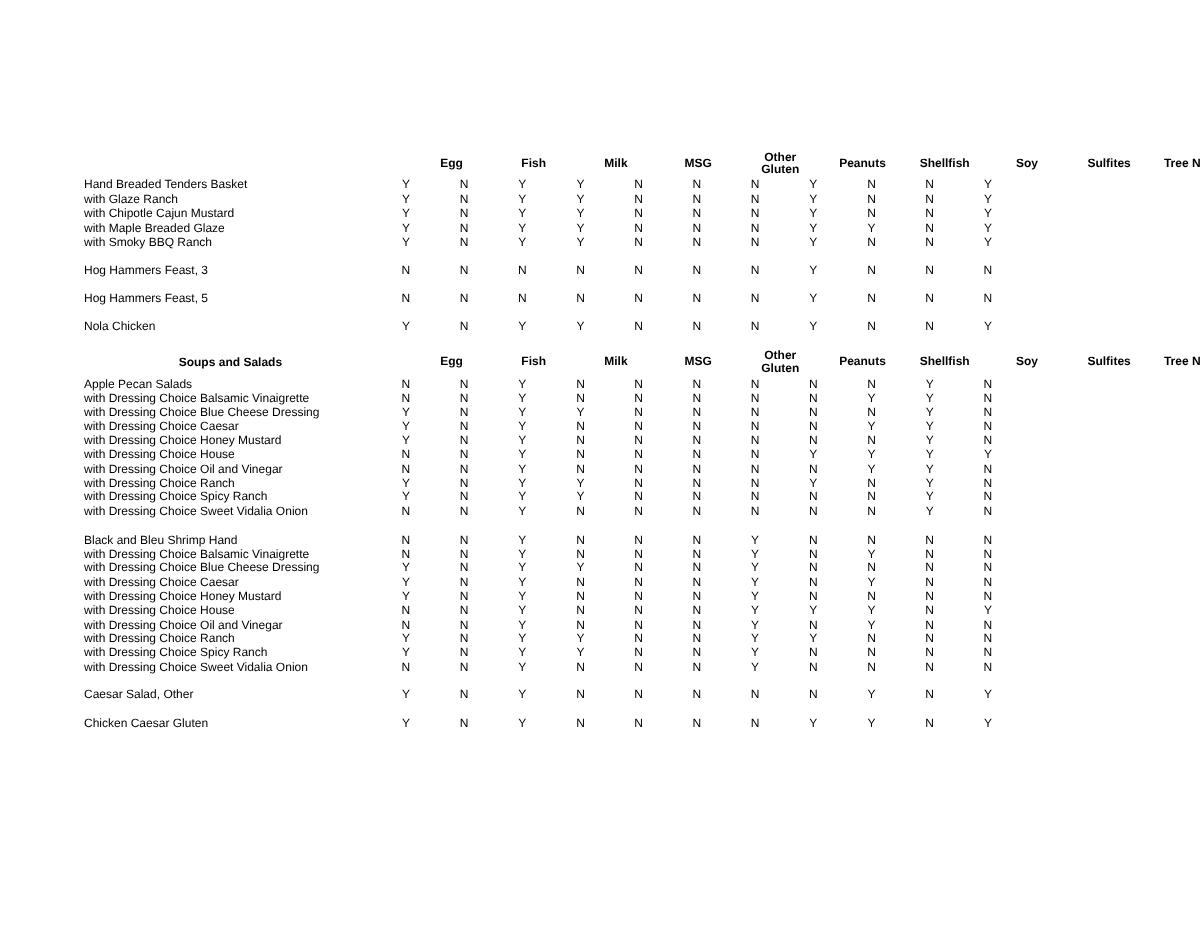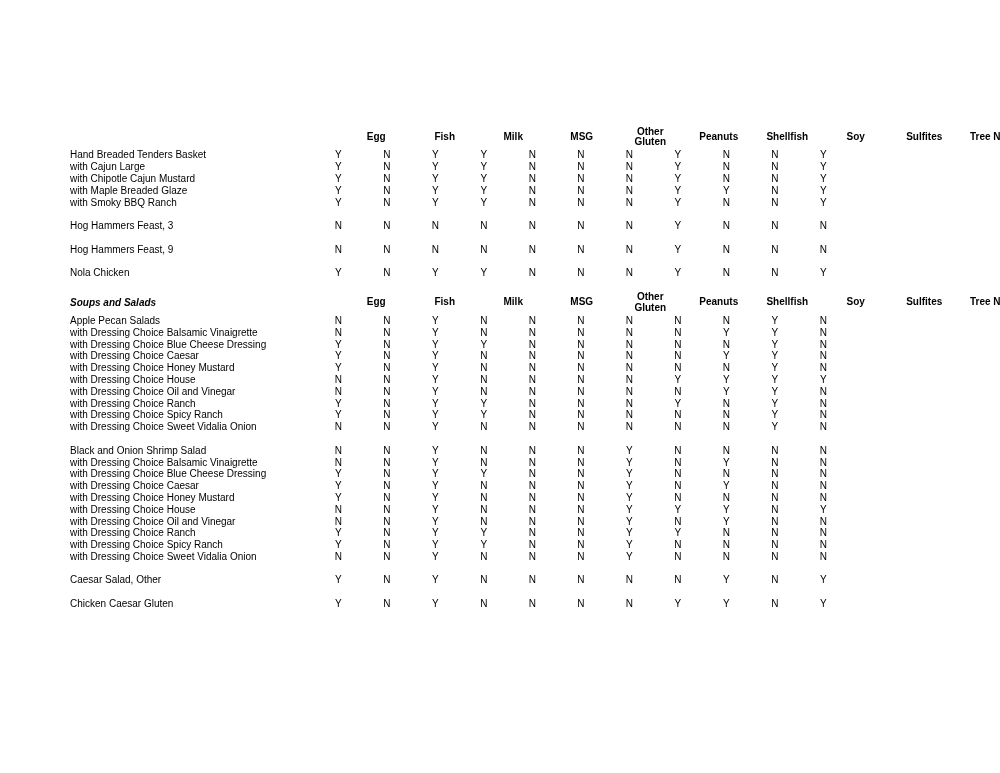--- a/index.html
+++ b/index.html
@@ -37,21 +37,21 @@
   }
   .label-cell {
     width: 244px;
     font-size: 10px;
     line-height: 11px;
     white-space: nowrap;
     overflow: hidden;
   }
   .section-title {
     font-weight: bold;
-    font-style: italic;
+    text-align: center;
   }
   .val-cell {
     width: 48.5px;
     text-align: center;
     font-size: 10px;
     line-height: 11px;
   }
   .header-cell {
     width: 48.5px;
     text-align: center;
@@ -96,21 +96,21 @@
         <div class="cell val-cell">Y</div>
         <div class="cell val-cell">N</div>
         <div class="cell val-cell">N</div>
         <div class="cell val-cell">N</div>
         <div class="cell val-cell">Y</div>
         <div class="cell val-cell">N</div>
         <div class="cell val-cell">N</div>
         <div class="cell val-cell">Y</div>
       </div>
       <div class="row data-row">
-        <div class="cell label-cell">with Cajun Large</div>
+        <div class="cell label-cell">with Glaze Ranch</div>
         <div class="cell val-cell">Y</div>
         <div class="cell val-cell">N</div>
         <div class="cell val-cell">Y</div>
         <div class="cell val-cell">Y</div>
         <div class="cell val-cell">N</div>
         <div class="cell val-cell">N</div>
         <div class="cell val-cell">N</div>
         <div class="cell val-cell">Y</div>
         <div class="cell val-cell">N</div>
         <div class="cell val-cell">N</div>
@@ -168,21 +168,21 @@
         <div class="cell val-cell">N</div>
         <div class="cell val-cell">N</div>
         <div class="cell val-cell">N</div>
         <div class="cell val-cell">Y</div>
         <div class="cell val-cell">N</div>
         <div class="cell val-cell">N</div>
         <div class="cell val-cell">N</div>
       </div>
       <div class="group-gap"></div>
       <div class="row data-row">
-        <div class="cell label-cell">Hog Hammers Feast, 9</div>
+        <div class="cell label-cell">Hog Hammers Feast, 5</div>
         <div class="cell val-cell">N</div>
         <div class="cell val-cell">N</div>
         <div class="cell val-cell">N</div>
         <div class="cell val-cell">N</div>
         <div class="cell val-cell">N</div>
         <div class="cell val-cell">N</div>
         <div class="cell val-cell">N</div>
         <div class="cell val-cell">Y</div>
         <div class="cell val-cell">N</div>
         <div class="cell val-cell">N</div>
@@ -354,21 +354,21 @@
         <div class="cell val-cell">N</div>
         <div class="cell val-cell">N</div>
         <div class="cell val-cell">N</div>
         <div class="cell val-cell">N</div>
         <div class="cell val-cell">N</div>
         <div class="cell val-cell">Y</div>
         <div class="cell val-cell">N</div>
       </div>
       <div class="group-gap"></div>
       <div class="row data-row">
-        <div class="cell label-cell">Black and Onion Shrimp Salad</div>
+        <div class="cell label-cell">Black and Bleu Shrimp Hand</div>
         <div class="cell val-cell">N</div>
         <div class="cell val-cell">N</div>
         <div class="cell val-cell">Y</div>
         <div class="cell val-cell">N</div>
         <div class="cell val-cell">N</div>
         <div class="cell val-cell">N</div>
         <div class="cell val-cell">Y</div>
         <div class="cell val-cell">N</div>
         <div class="cell val-cell">N</div>
         <div class="cell val-cell">N</div>

